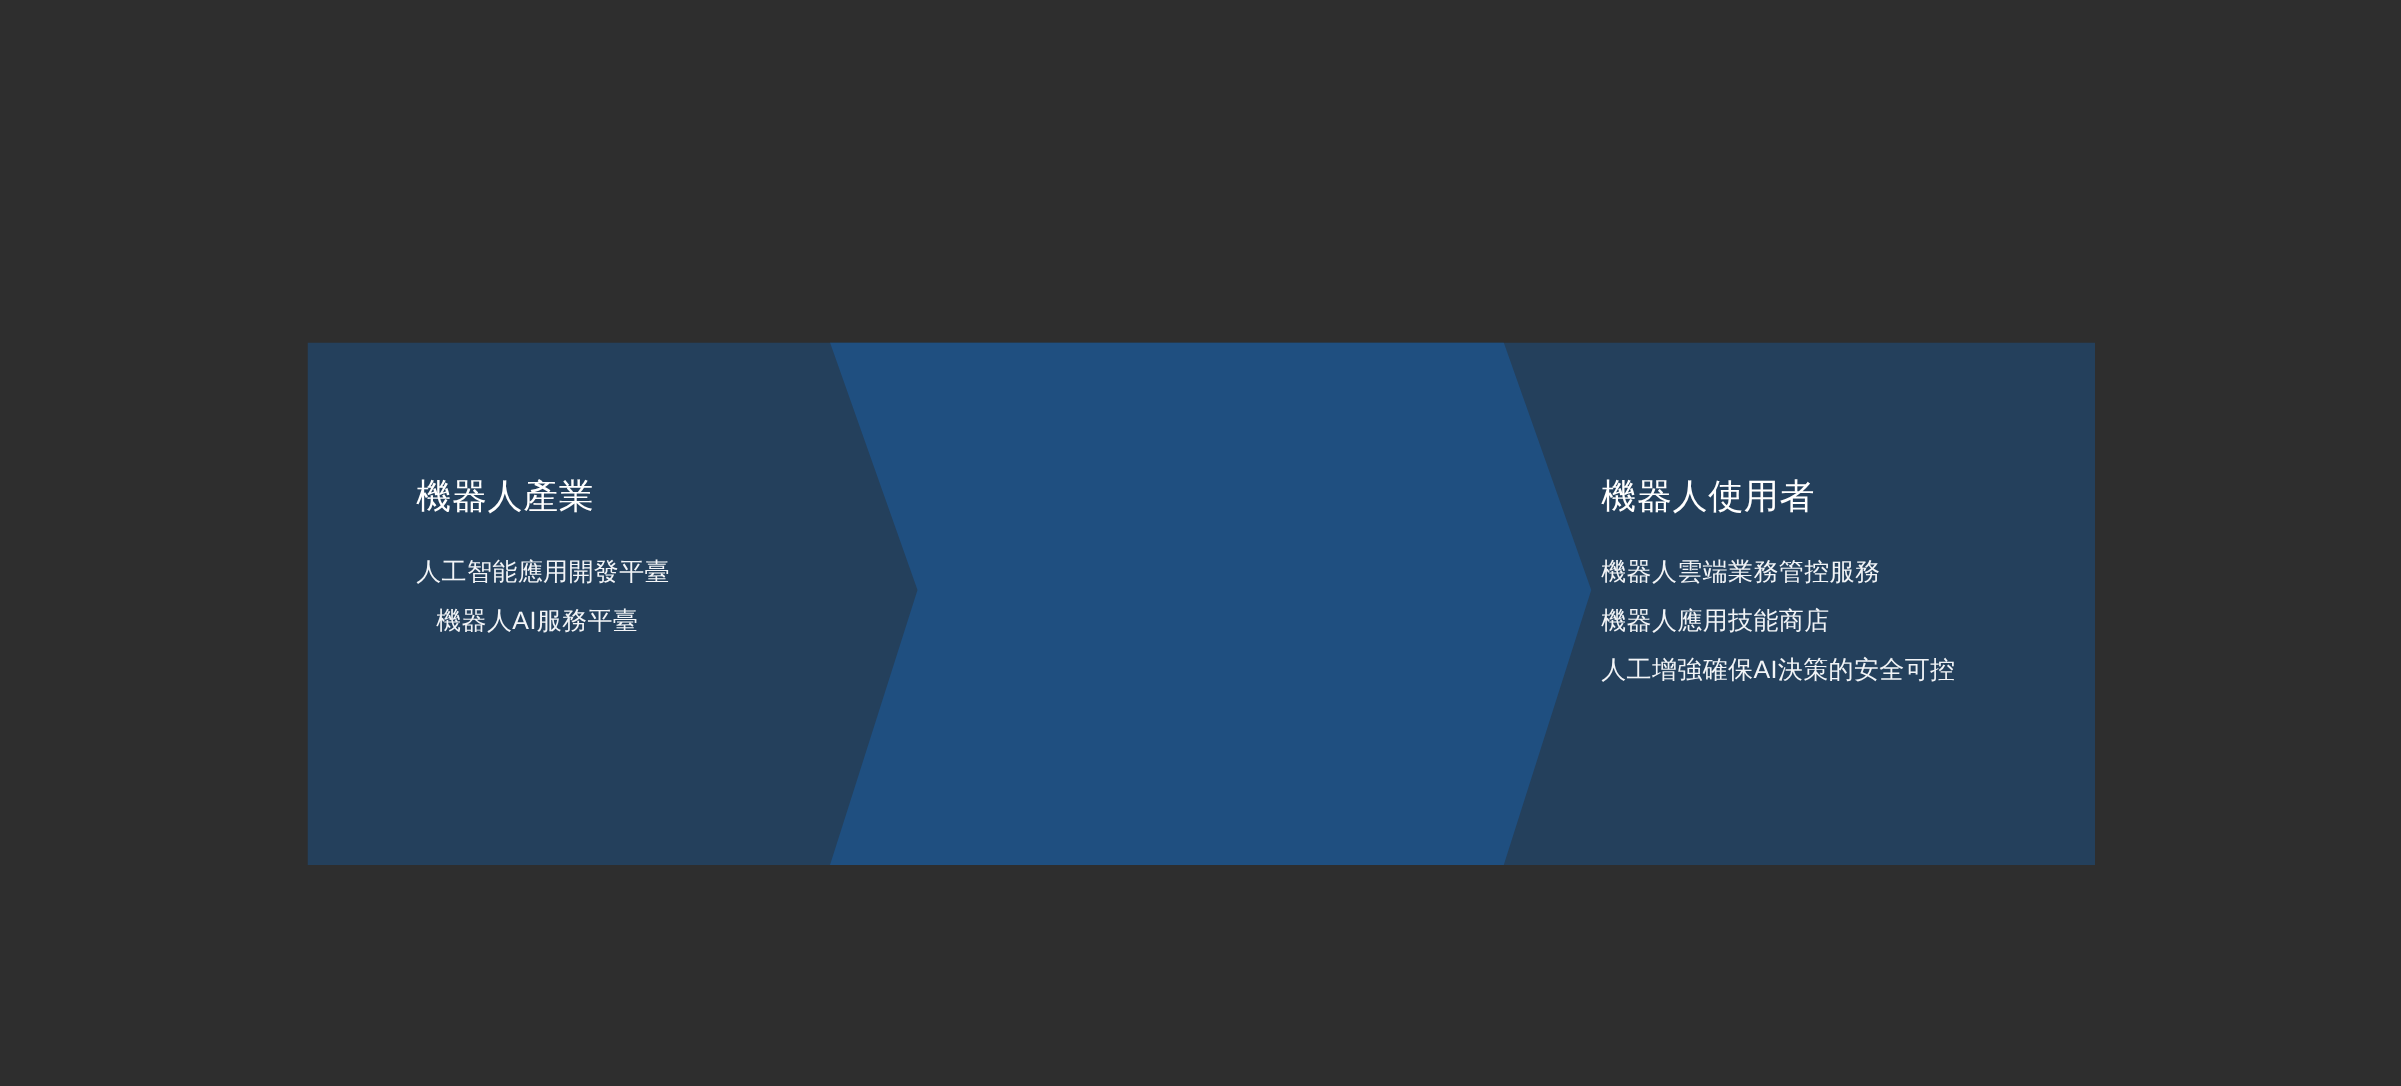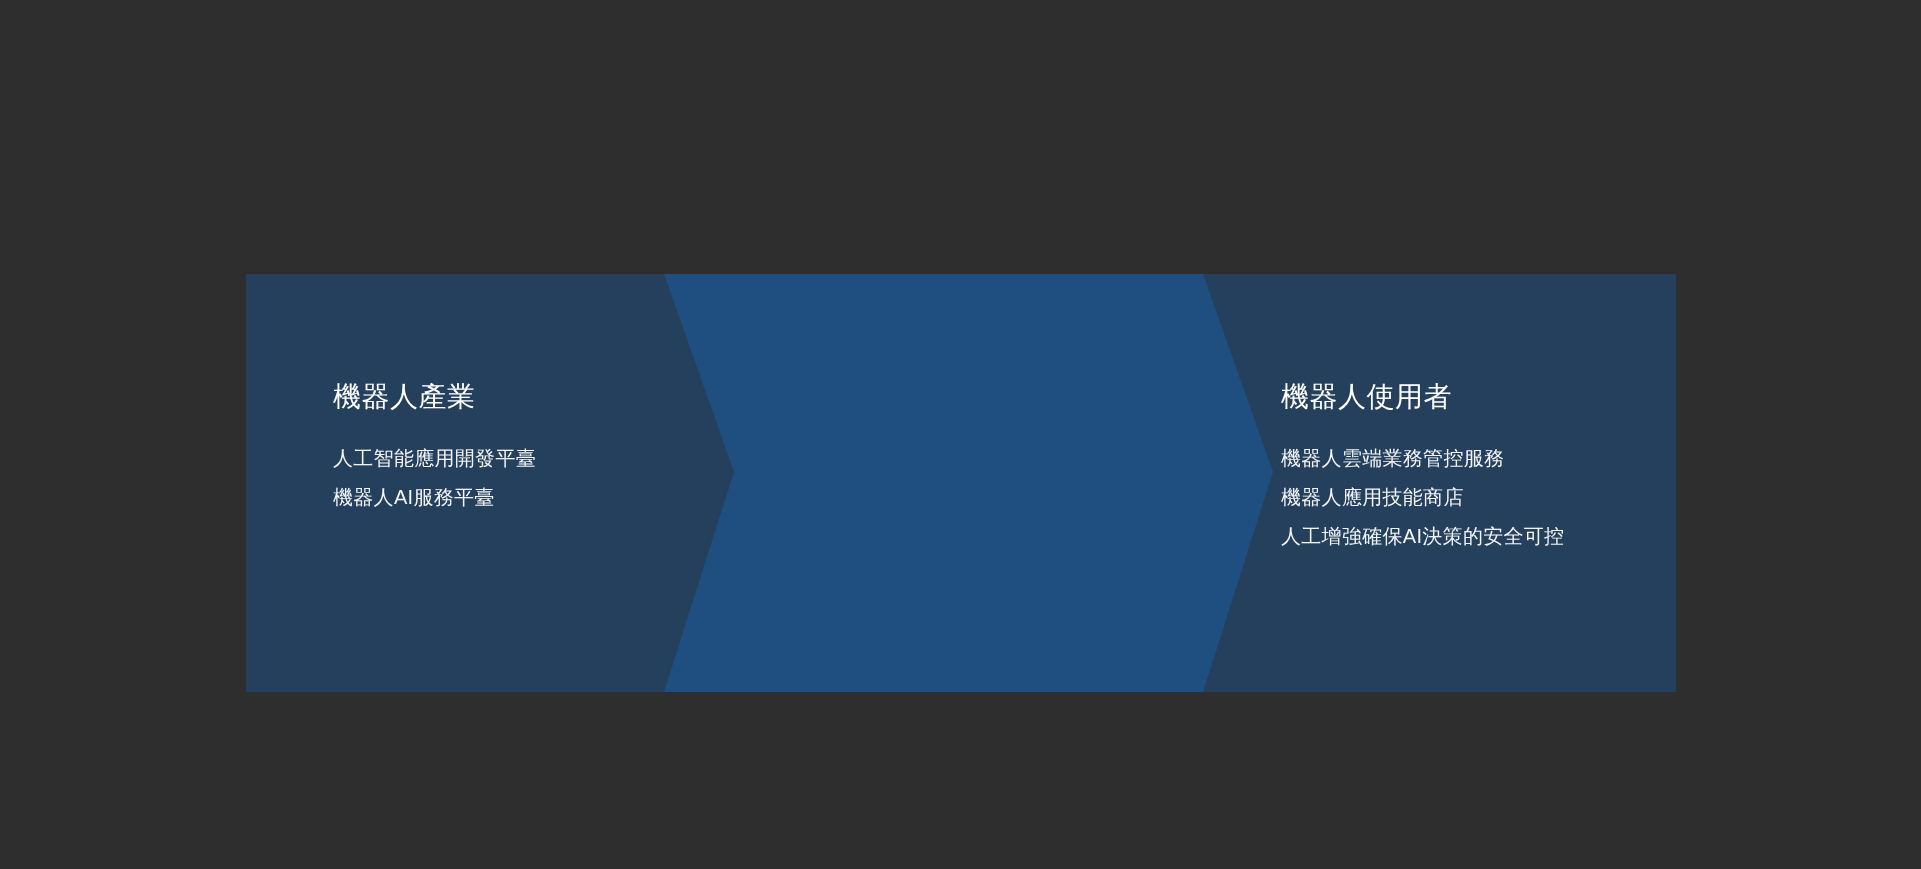--- a/index.html
+++ b/index.html
@@ -93,21 +93,21 @@
 
       <rect id="panel-rect" x="0" y="0" width="1430" height="418" fill="#24405c"></rect>
 
       <polygon id="chevron-poly" points="418,0 957,0 1027,198 957,418 418,418 488,198" fill="#1f4f80"></polygon>
     </svg>
 
     <div class="stage stage-1">
       <h2 class="stage-title" style="color: rgb(255, 255, 255);">機器人產業</h2>
       <ul class="stage-items">
         <li class="stage-item" style="color: rgb(242, 244, 247);">人工智能應用開發平臺</li>
-        <li class="stage-item" style="color: rgb(242, 244, 247);">機器人AI服務平臺</li>
+        <li class="stage-item" style="color: rgb(242, 244, 247); margin-left: 16px;">機器人AI服務平臺</li>
       </ul>
     </div>
 
     <div class="stage stage-2">
     </div>
 
     <div class="stage stage-3">
       <h2 class="stage-title" style="color: rgb(255, 255, 255);">機器人使用者</h2>
       <ul class="stage-items">
         <li class="stage-item" style="color: rgb(242, 244, 247);">機器人雲端業務管控服務</li>

